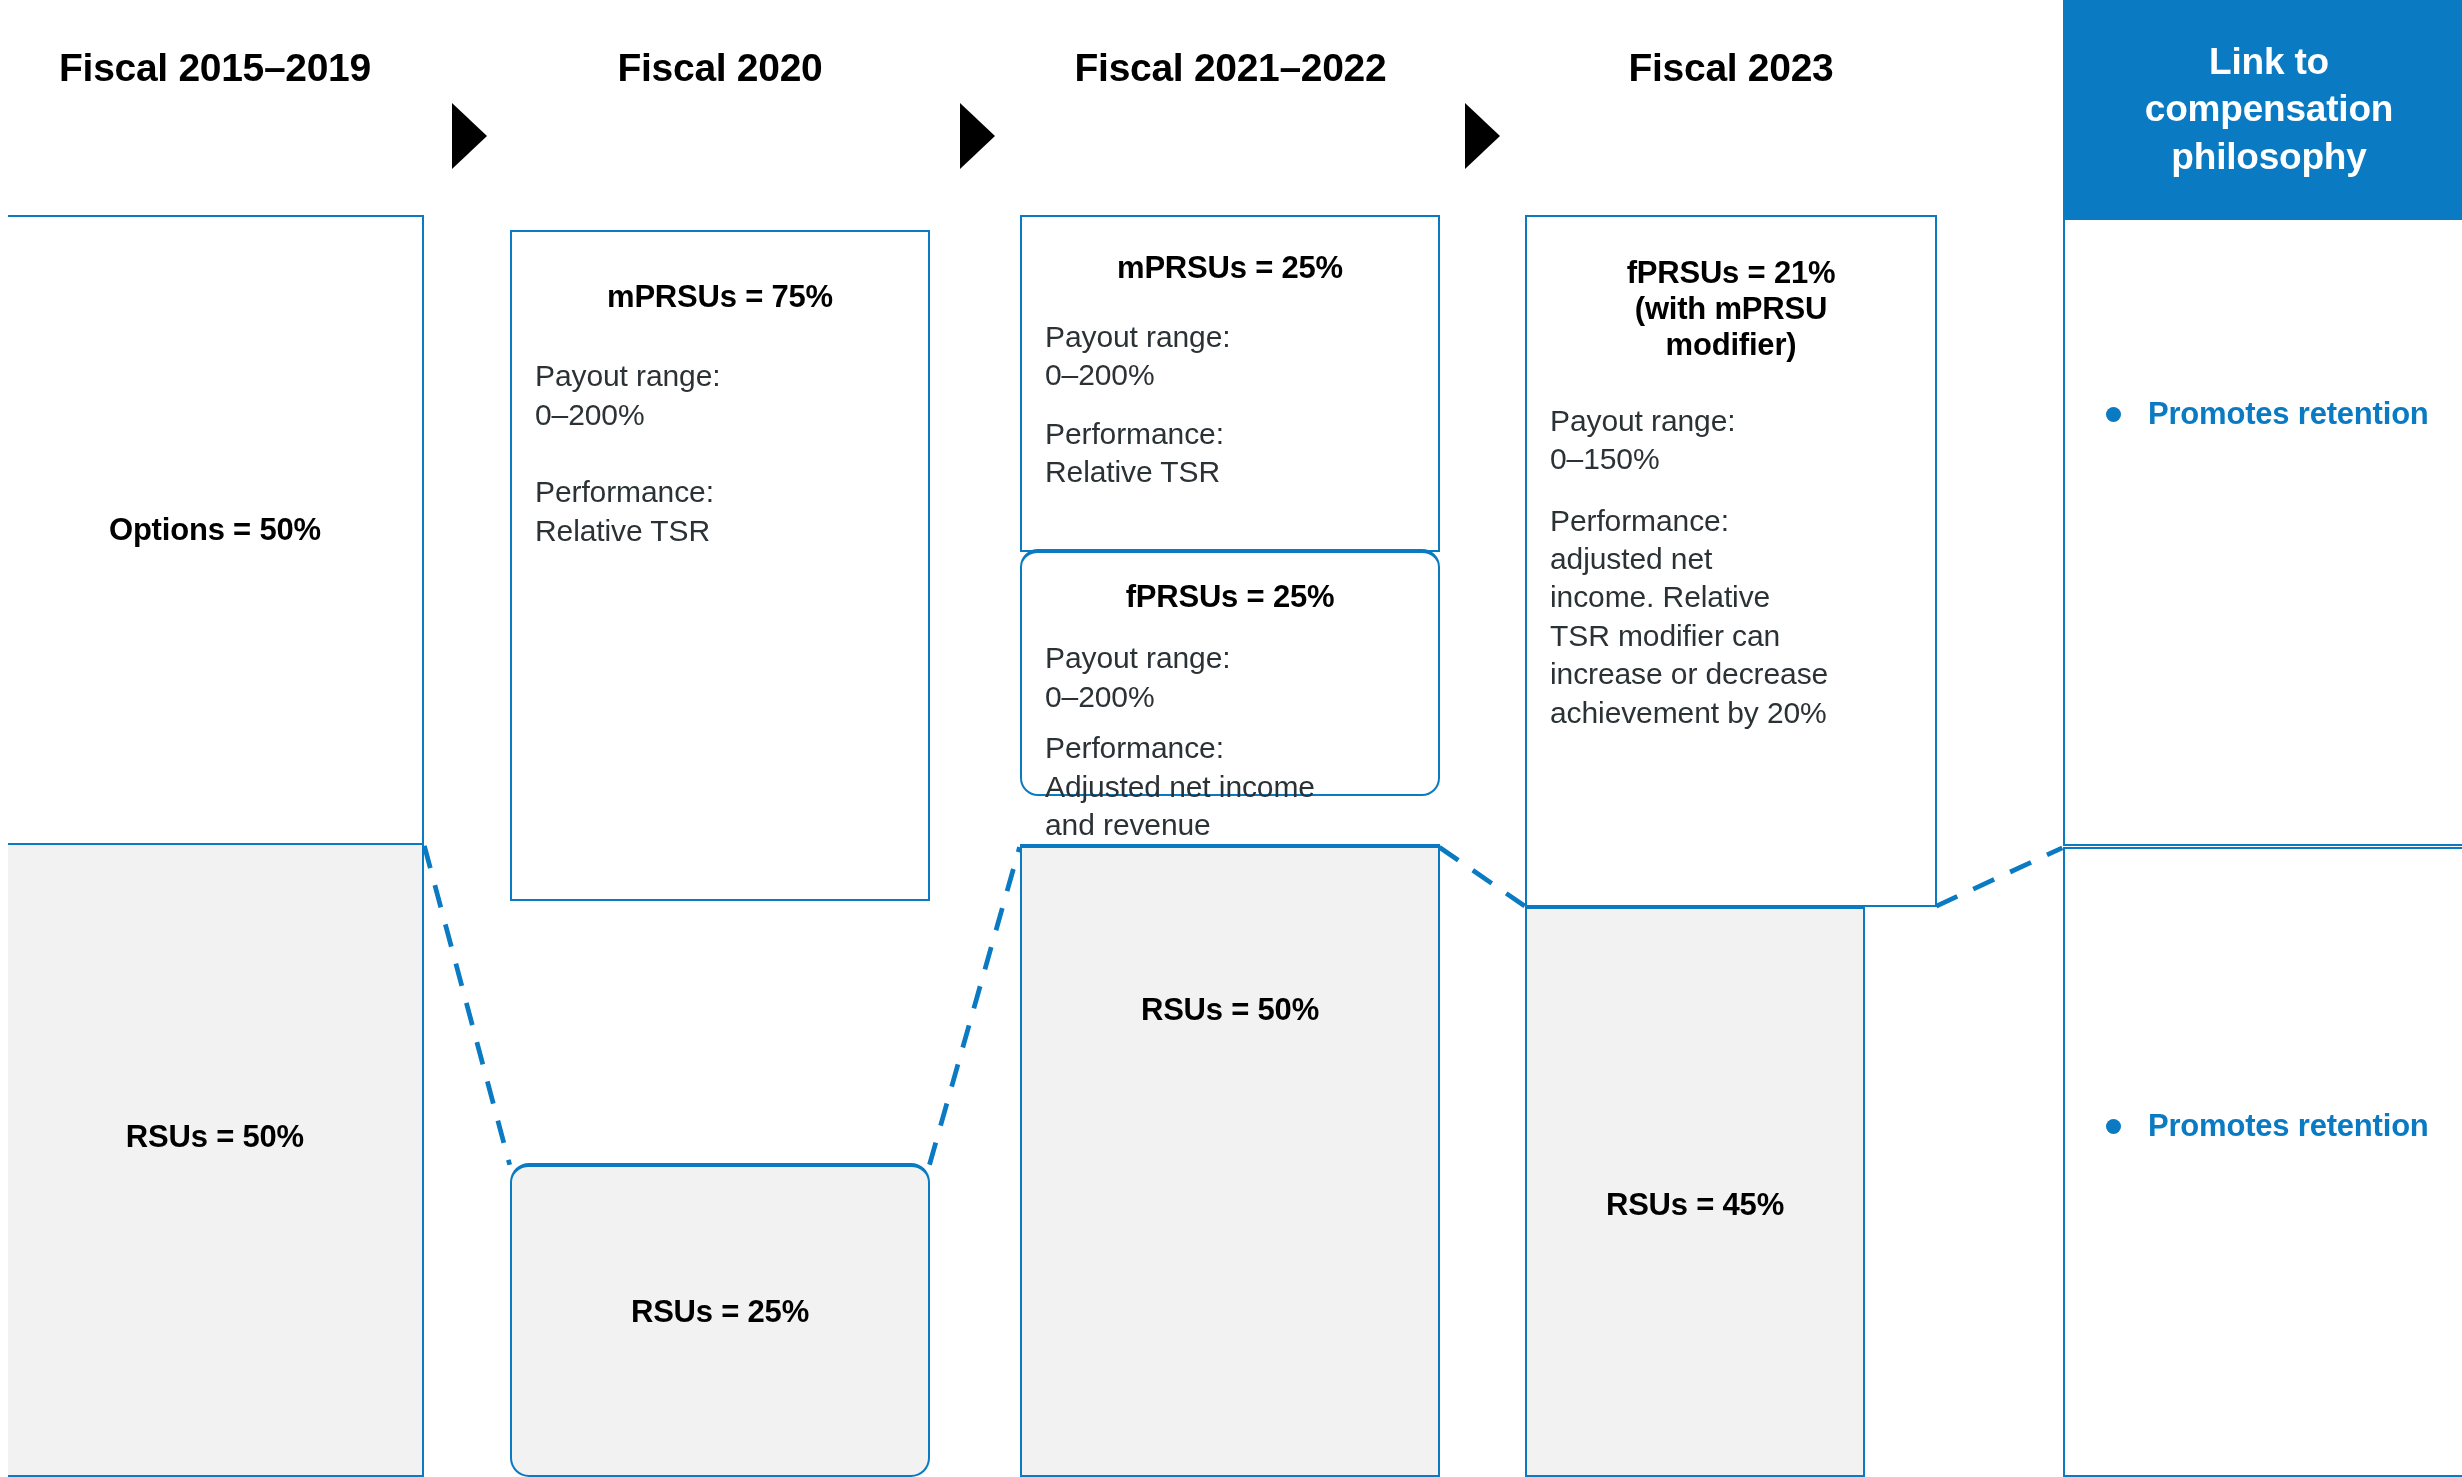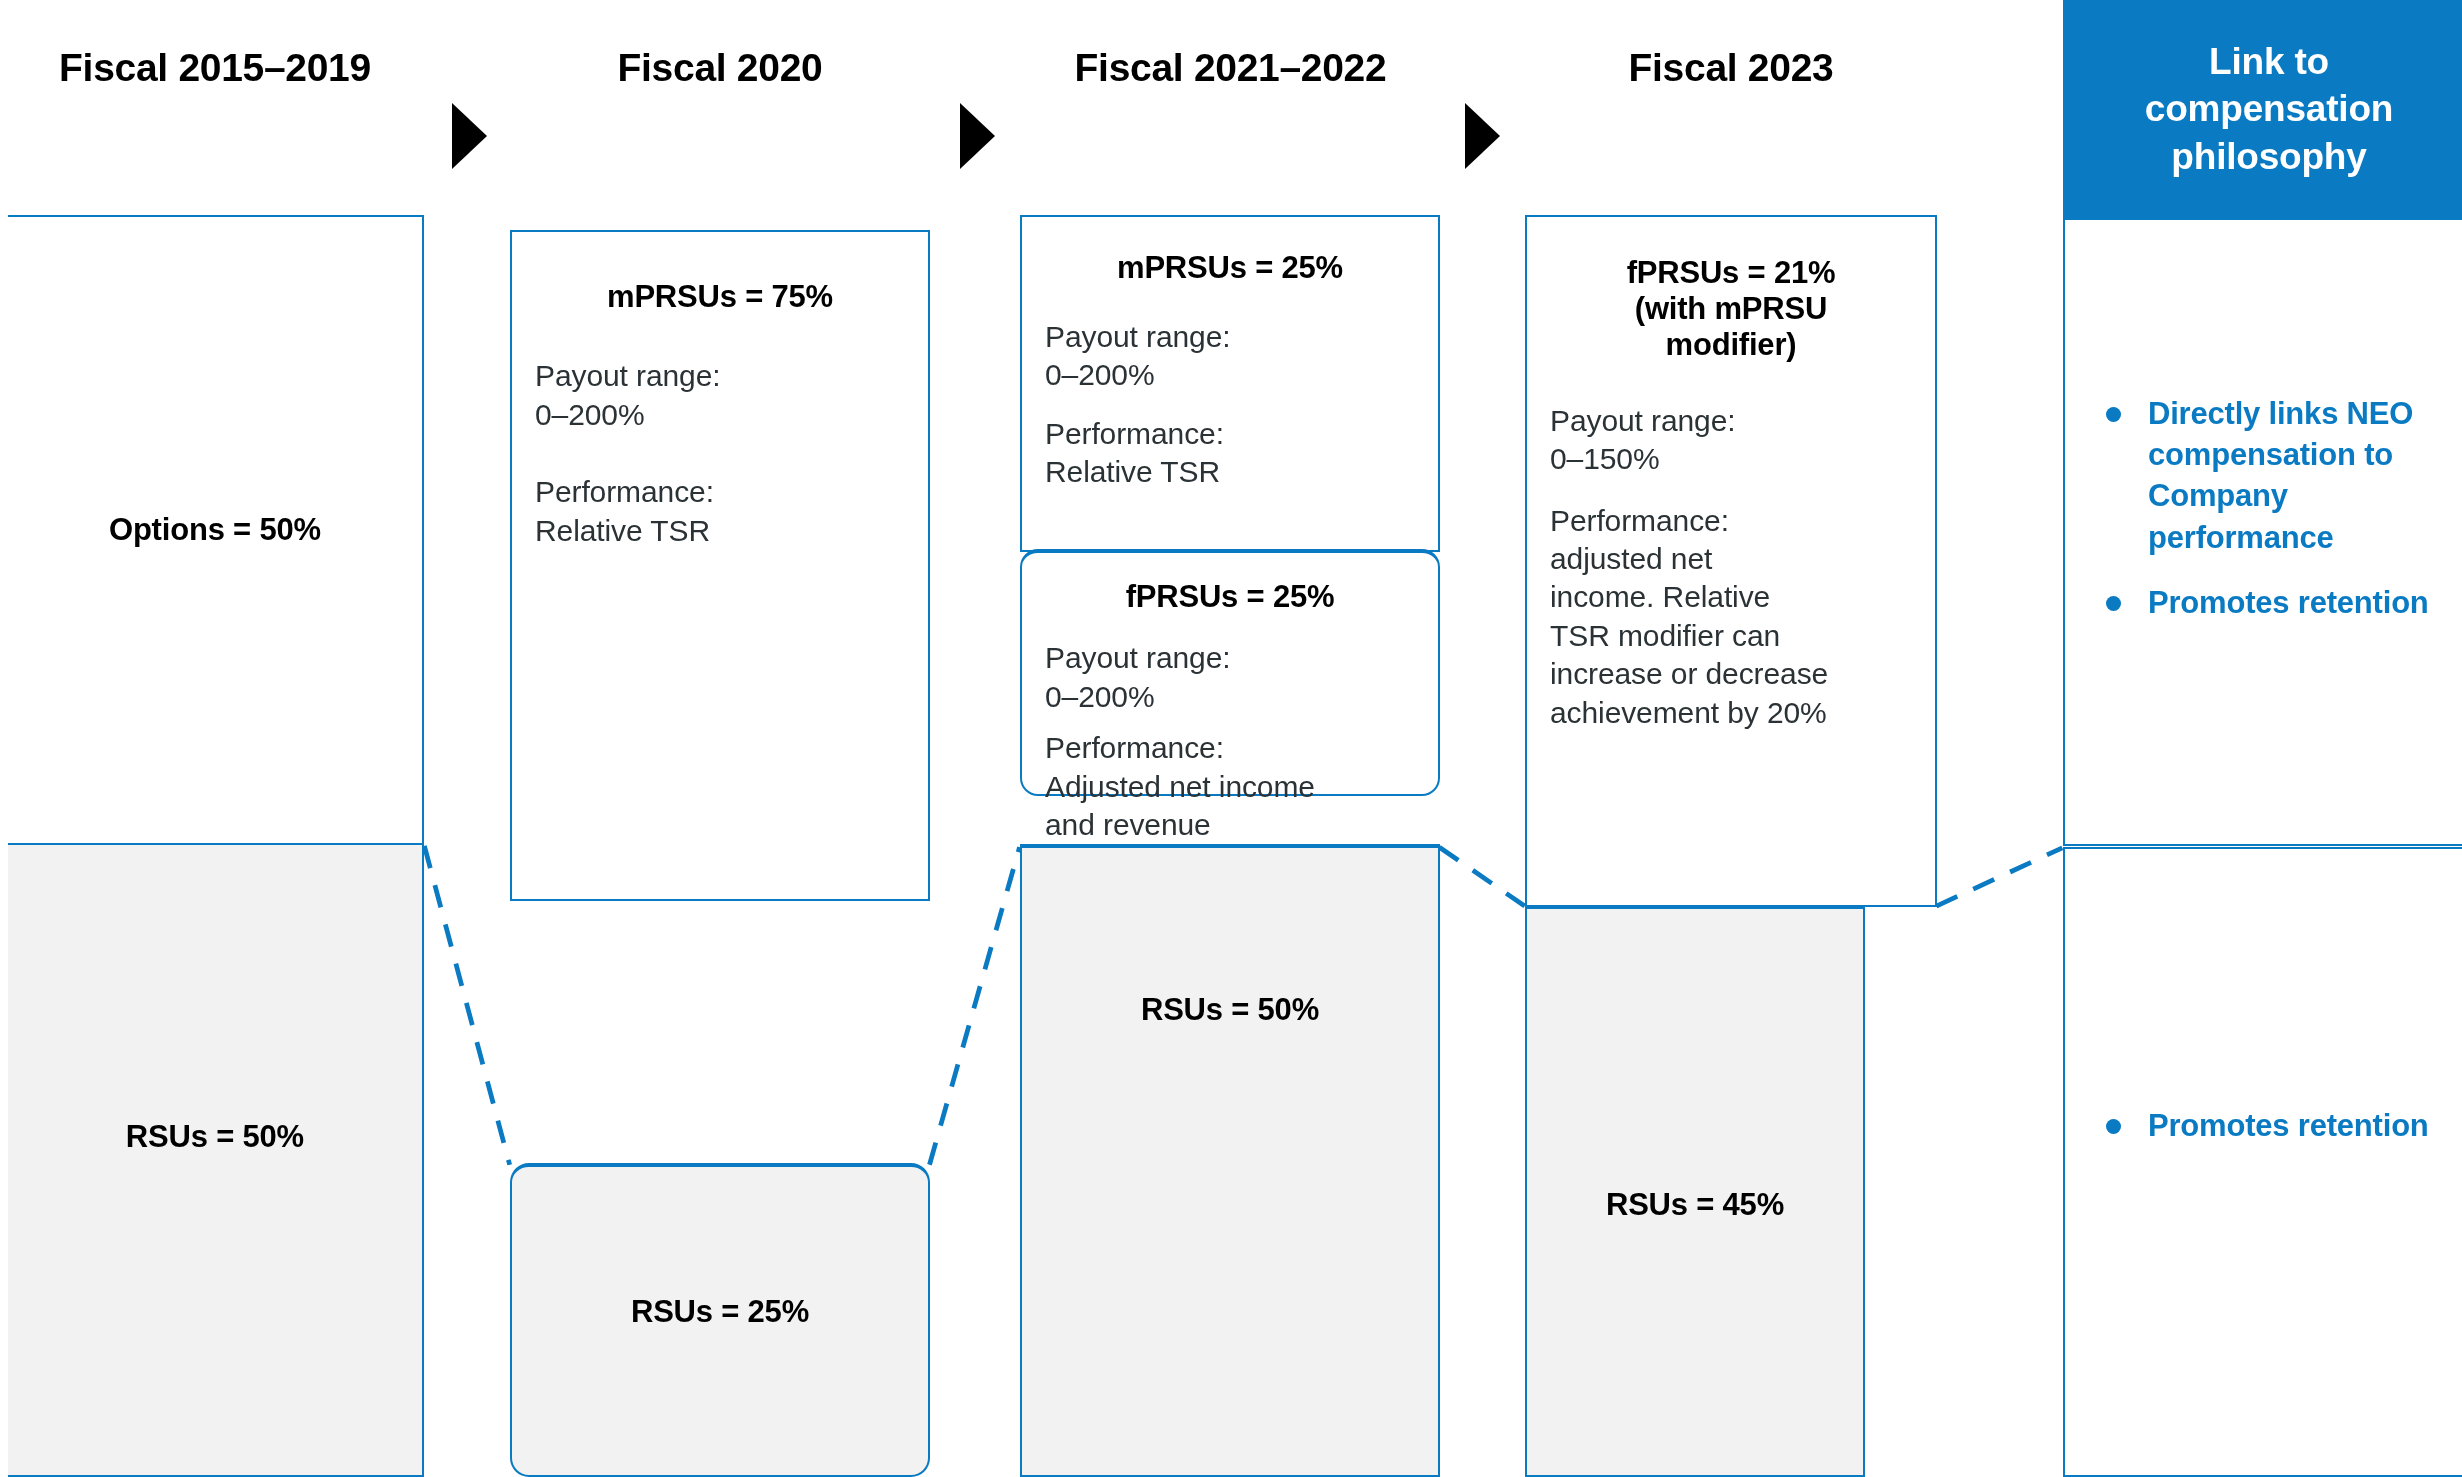--- a/index.html
+++ b/index.html
@@ -201,21 +201,20 @@
   <div class="box shaded thicktop" style="left:1513px;top:905px;width:340px;height:572px;">
     <div class="center-label" style="top:278px;">RSUs = 45%</div>
   </div>
 
   <div class="rp-header" style="left:2051px;top:0px;width:412px;height:218px;">
     <span style="display:block;padding:0 26px;">Link to compensation philosophy</span>
   </div>
 
   <div class="rp-body" style="left:2051px;top:218px;width:412px;height:628px;">
     <ul class="bullets" style="top:173px;">
-      <li>Directly links NEO compensation to Company performance</li>
       <li>Promotes retention</li>
     </ul>
   </div>
 
   <div class="rp-body" style="left:2051px;top:847px;width:412px;height:630px;">
     <ul class="bullets" style="top:256px;">
       <li>Promotes retention</li>
     </ul>
   </div>
 

